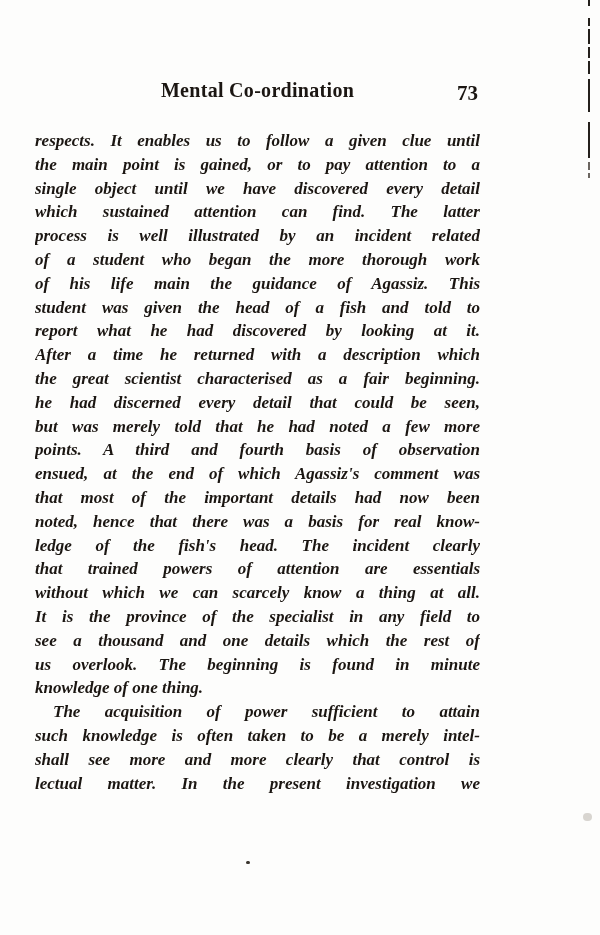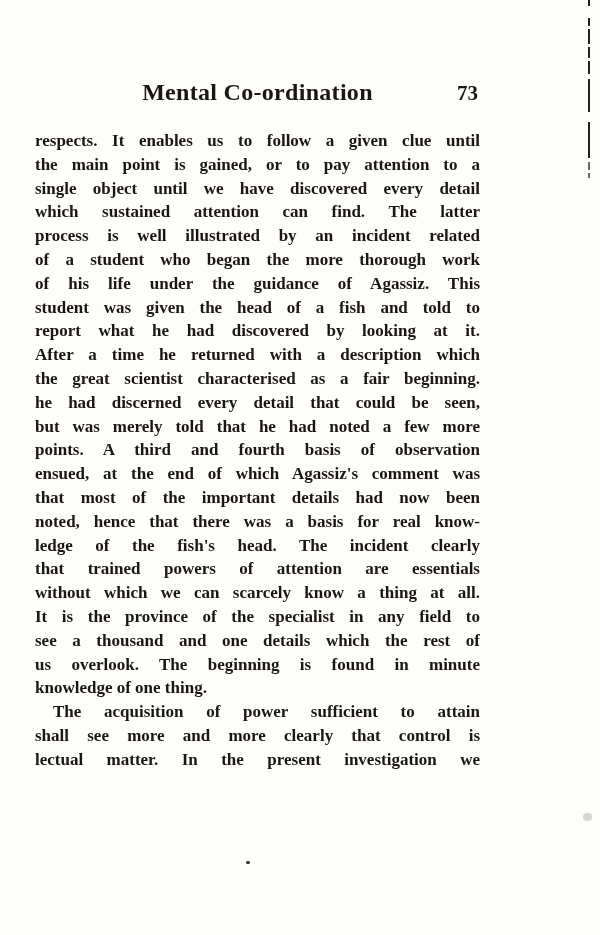--- a/index.html
+++ b/index.html
@@ -19,21 +19,21 @@
     color:var(--ink);
   }
   
   .running-header{
     position:absolute;
     left:35px;top:79px;width:445px;height:28px;
   }
   .header-title{
     display:block;
     text-align:center;
-    font-size:24px;
+    font-size:20px;
     font-weight:bold;
     letter-spacing:0.3px;
     color:var(--ink);
   }
   .page-number{
     position:absolute;
     right:2px;top:2px;
     font-size:21px;
     font-weight:bold;
     color:var(--ink);
@@ -47,20 +47,21 @@
     font-weight:bold;
     color:var(--ink);
   }
   .line{
     height:23.8px;
     line-height:23.8px;
     overflow:hidden;
     text-align:justify;
     text-align-last:justify;
     white-space:normal;
+    font-style:italic;
   }
   .line.no-justify{
     text-align-last:left;
   }
   .line.indent{
     text-indent:18px;
   }
   
   .edge-marks{position:absolute;top:0;left:0;width:600px;height:935px;pointer-events:none;}
   .edge-mark{
@@ -94,39 +95,40 @@
     <span class="page-number">73</span>
   </div>
 
   <div class="text-block" id="text-block">
       <div class="line">respects.  It enables us to follow a given clue until</div>
       <div class="line">the main point is gained, or to pay attention to a</div>
       <div class="line">single object until we have discovered every detail</div>
       <div class="line">which sustained attention can find.  The latter</div>
       <div class="line">process is well illustrated by an incident related</div>
       <div class="line">of a student who began the more thorough work</div>
-      <div class="line">of his life under the guidance of Agassiz.  This</div>
+      <div class="line">of his life main the guidance of Agassiz.  This</div>
       <div class="line">student was given the head of a fish and told to</div>
       <div class="line">report what he had discovered by looking at it.</div>
       <div class="line">After a time he returned with a description which</div>
       <div class="line">the great scientist characterised as a fair beginning.</div>
       <div class="line">he had discerned every detail that could be seen,</div>
       <div class="line">but was merely told that he had noted a few more</div>
       <div class="line">points.  A third and fourth basis of observation</div>
       <div class="line">ensued, at the end of which Agassiz's comment was</div>
       <div class="line">that most of the important details had now been</div>
       <div class="line">noted, hence that there was a basis for real know-</div>
       <div class="line">ledge of the fish's head.  The incident clearly</div>
       <div class="line">that trained powers of attention are essentials</div>
       <div class="line">without which we can scarcely know a thing at all.</div>
       <div class="line">It is the province of the specialist in any field to</div>
       <div class="line">see a thousand and one details which the rest of</div>
       <div class="line">us overlook.  The beginning is found in minute</div>
       <div class="line no-justify">knowledge of one thing.</div>
       <div class="line indent">The acquisition of power sufficient to attain</div>
+      <div class="line">such knowledge is often taken to be a merely intel-</div>
       <div class="line">shall see more and more clearly that control is</div>
       <div class="line">lectual matter.  In the present investigation we</div>
     </div>
 
   <div class="edge-marks" id="edge-marks">
       <div class="edge-mark" style="top: 0px; height: 6px;"></div>
       <div class="edge-mark" style="top: 18px; height: 8px;"></div>
       <div class="edge-mark" style="top: 29px; height: 15px;"></div>
       <div class="edge-mark" style="top: 47px; height: 11px;"></div>
       <div class="edge-mark" style="top: 61px; height: 13px;"></div>

